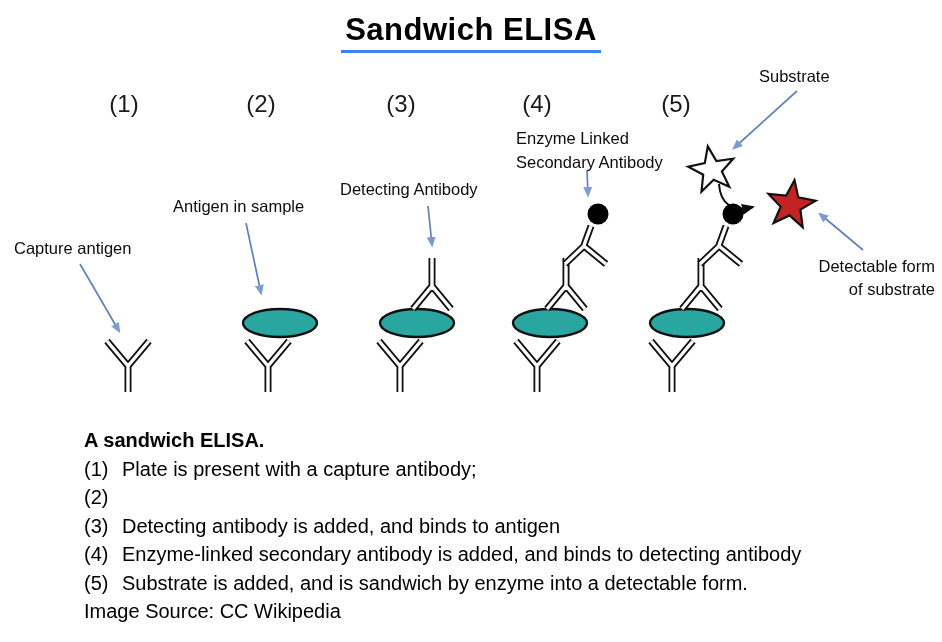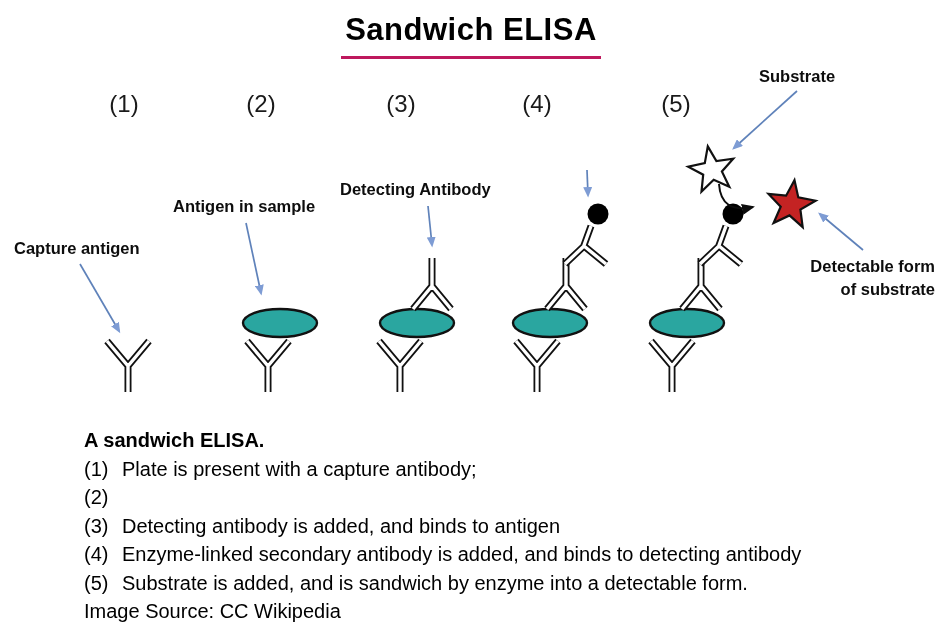--- a/index.html
+++ b/index.html
@@ -12,32 +12,32 @@
   }
   #stage { position: relative; width: 942px; height: 642px; background: #fff; }
 
   .title {
     position: absolute; top: 12px; left: 0; width: 942px;
     text-align: center;
   }
   .title span {
     display: inline-block;
     font-size: 31px; font-weight: bold; letter-spacing: 0.5px;
-    border-bottom: 3px solid #be185d; padding: 0 4px 8px 4px;
+    border-bottom: 3px solid #3b82f6; padding: 0 4px 2px 4px;
   }
 
   .stepnum {
     position: absolute; top: 90px; width: 60px; text-align: center;
     font-size: 24px; font-weight: 400; color: #1a1a1a;
   }
   .sn1 { left: 94px; }  .sn2 { left: 231px; } .sn3 { left: 371px; }
   .sn4 { left: 507px; } .sn5 { left: 646px; }
 
   .dlabel {
-    position: absolute; font-size: 16.5px; font-weight: bold; color: #0d0d0d;
+    position: absolute; font-size: 16.5px; font-weight: normal; color: #0d0d0d;
     line-height: 23px; white-space: nowrap;
   }
   .lbl-capture   { left: 14px;  top: 237px; }
   .lbl-antigen   { left: 173px; top: 195px; }
   .lbl-detecting { left: 340px; top: 178px; }
   .lbl-enzyme    { left: 516px; top: 126px; line-height: 24px; }
   .lbl-substrate { left: 759px; top: 65px; }
   .lbl-detect    { left: 791px; top: 255px; width: 144px; text-align: right; white-space: normal; }
 
   svg.diagram { position: absolute; left: 0; top: 0; }
@@ -140,20 +140,24 @@
       <path d="M428 206 L432 245" marker-end="url(#mBlue)"></path>
       <path d="M587 170 L588 195" marker-end="url(#mBlue)"></path>
       <path d="M797 91 L734 148" marker-end="url(#mBlue)"></path>
       <path d="M863 250 L820 214" marker-end="url(#mBlue)"></path>
     </g>
   </svg>
 
   <div class="dlabel lbl-capture">Capture antigen</div>
   <div class="dlabel lbl-antigen">Antigen in sample</div>
   <div class="dlabel lbl-detecting">Detecting Antibody</div>
+  <div class="dlabel lbl-enzyme">
+    <div>Enzyme Linked</div>
+    <div>Secondary Antibody</div>
+  </div>
   <div class="dlabel lbl-substrate">Substrate</div>
   <div class="dlabel lbl-detect">
     <div>Detectable form</div>
     <div>of substrate</div>
   </div>
 
   <div class="caption">
     <div class="cap-heading">A sandwich ELISA.</div>
     <div class="cap-row">
       <span class="cap-num">(1)</span>

